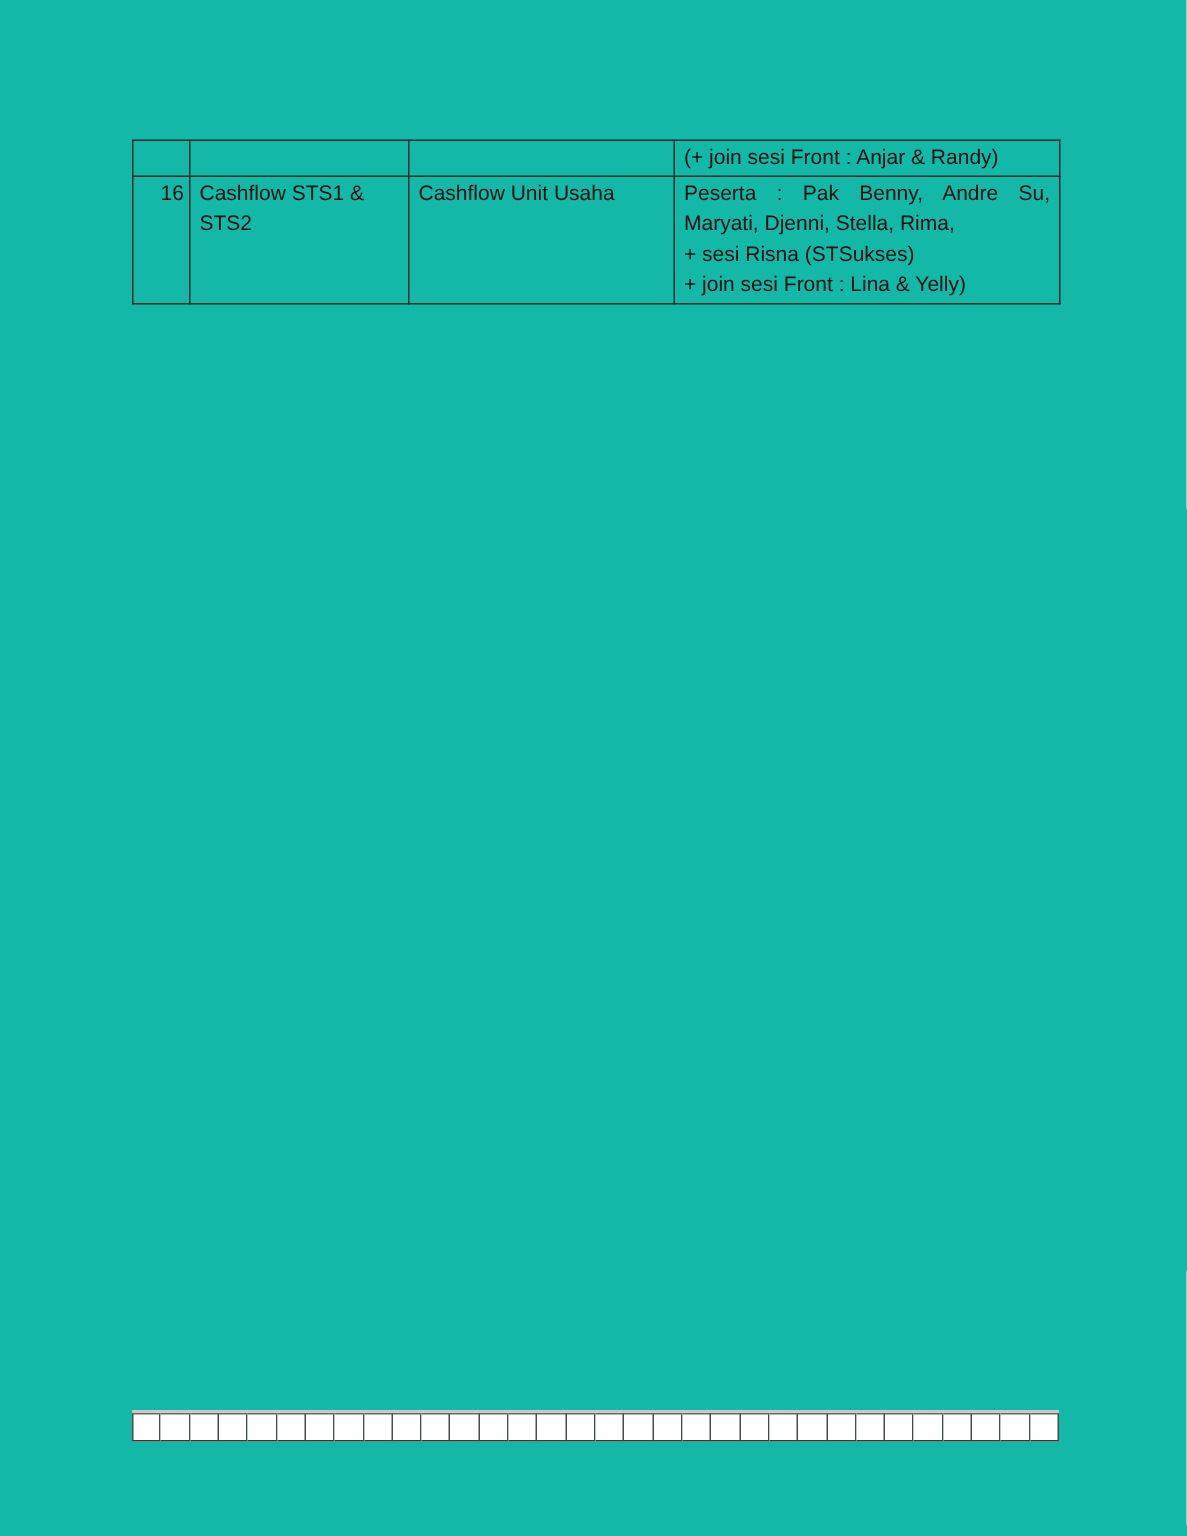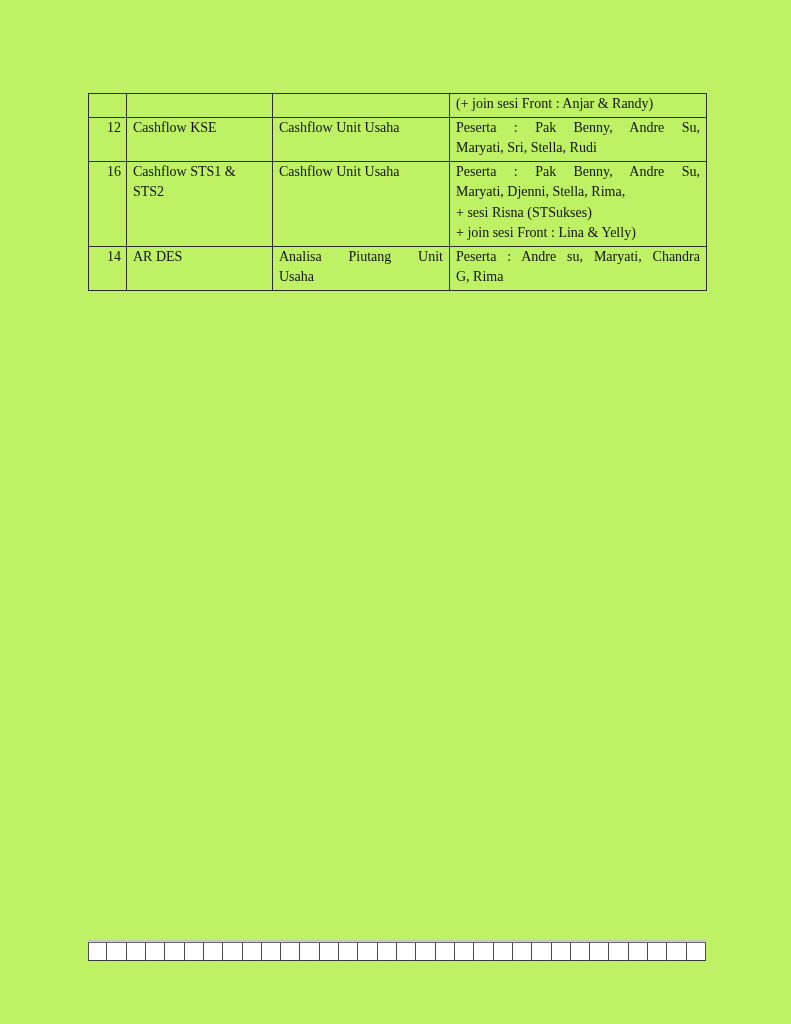--- a/index.html
+++ b/index.html
@@ -1,20 +1,20 @@
 <!DOCTYPE html>
 <html><head>
 <meta charset="utf-8">
 <style>
   html,body{margin:0;padding:0;background:#e8e8e8;}
   .page{
     position:relative;
     width:791px;height:1024px;
-    background:#bef264;
-    font-family:Liberation Serif, serif;
+    background:#14b8a6;
+    font-family:Liberation Sans, sans-serif;
     color:#111111;
     overflow:hidden;
   }
   .doc-table{
     position:absolute;left:88px;top:93px;
     width:618px;
     border-collapse:collapse;
     table-layout:fixed;
     font-size:14px;
     line-height:20.5px;
@@ -61,60 +61,33 @@
     <tbody>
         <tr>
           <td class="c-no"></td>
           <td></td>
           <td></td>
           <td>
             <div class="ln">(+ join sesi Front : Anjar &amp; Randy)</div>
           </td>
         </tr>
         <tr>
-          <td class="c-no">12</td>
-          <td>
-            <div class="ln">Cashflow KSE</div>
-          </td>
-          <td>
-            <div class="ln">Cashflow Unit Usaha</div>
-          </td>
-          <td>
-            <div class="ln j">Peserta : Pak Benny, Andre Su,</div>
-            <div class="ln">Maryati, Sri, Stella, Rudi</div>
-          </td>
-        </tr>
-        <tr>
           <td class="c-no">16</td>
           <td>
             <div class="ln">Cashflow STS1 &amp;</div>
             <div class="ln">STS2</div>
           </td>
           <td>
             <div class="ln">Cashflow Unit Usaha</div>
           </td>
           <td>
             <div class="ln j">Peserta : Pak Benny, Andre Su,</div>
             <div class="ln">Maryati, Djenni, Stella, Rima,</div>
             <div class="ln">+ sesi Risna (STSukses)</div>
             <div class="ln">+ join sesi Front : Lina &amp; Yelly)</div>
-          </td>
-        </tr>
-        <tr>
-          <td class="c-no">14</td>
-          <td>
-            <div class="ln">AR DES</div>
-          </td>
-          <td>
-            <div class="ln j">Analisa Piutang Unit</div>
-            <div class="ln">Usaha</div>
-          </td>
-          <td>
-            <div class="ln j">Peserta : Andre su, Maryati, Chandra</div>
-            <div class="ln">G, Rima</div>
           </td>
         </tr>
       </tbody>
   </table>
 
   <div class="grid-strip">
       <div class="gcell"></div>
       <div class="gcell"></div>
       <div class="gcell"></div>
       <div class="gcell"></div>

